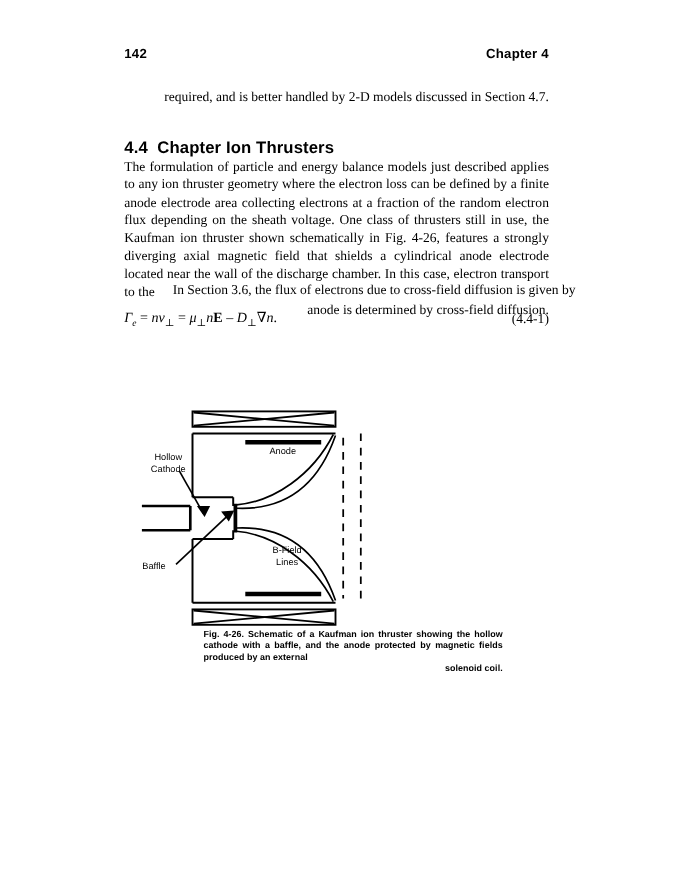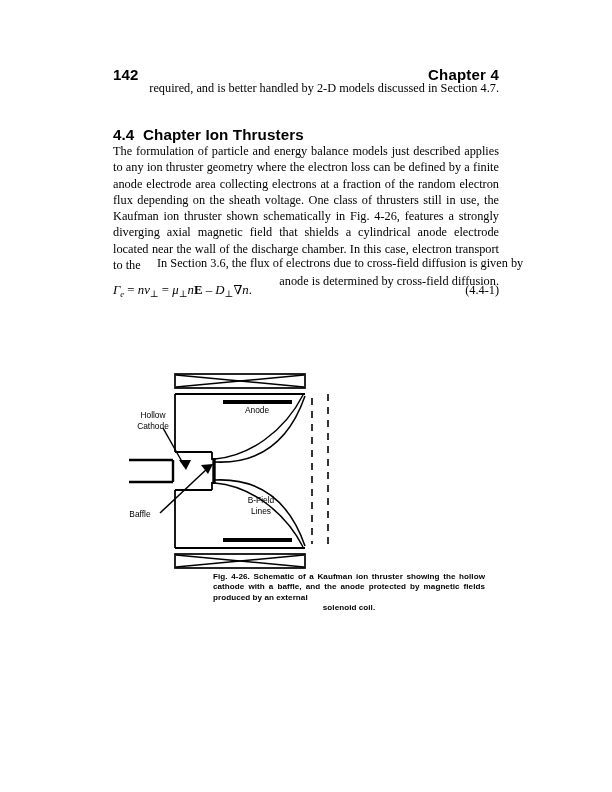--- a/index.html
+++ b/index.html
@@ -29,23 +29,22 @@
 
   
   .runhead {
     position: absolute;
     top: 42px;
     left: 0;
     width: 386px;
     height: 14px;
     font-family: "Liberation Sans", "DejaVu Sans", sans-serif;
     font-weight: bold;
-    font-size: 15px;
+    font-size: 12px;
     letter-spacing: 0.2px;
-    margin-top: 24px;
   }
   .runhead .pno { position: absolute; left: 0; top: 0; }
   .runhead .chap { position: absolute; right: 0; top: 0; }
 
   
   .para {
     position: absolute;
     left: 0;
     width: 386px;
     font-size: 12.3px;
@@ -127,23 +126,22 @@
     position: absolute;
     left: 72px;
     top: 572px;
     width: 272px;
     font-family: "Liberation Sans", "DejaVu Sans", sans-serif;
     font-weight: bold;
     font-size: 8.1px;
     line-height: 10.4px;
     text-align: justify;
     letter-spacing: 0.05px;
-    margin-left: 28px;
-  }
-  .caption .lastline { display: block; text-align: center; }
+  }
+  .caption .lastline { display: block; text-align: right; }
 </style>
 </head>
 <body>
 
 <div class="page">
   <div class="content">
 
     <div class="runhead">
       <span class="pno">142</span>
       <span class="chap">Chapter 4</span>

